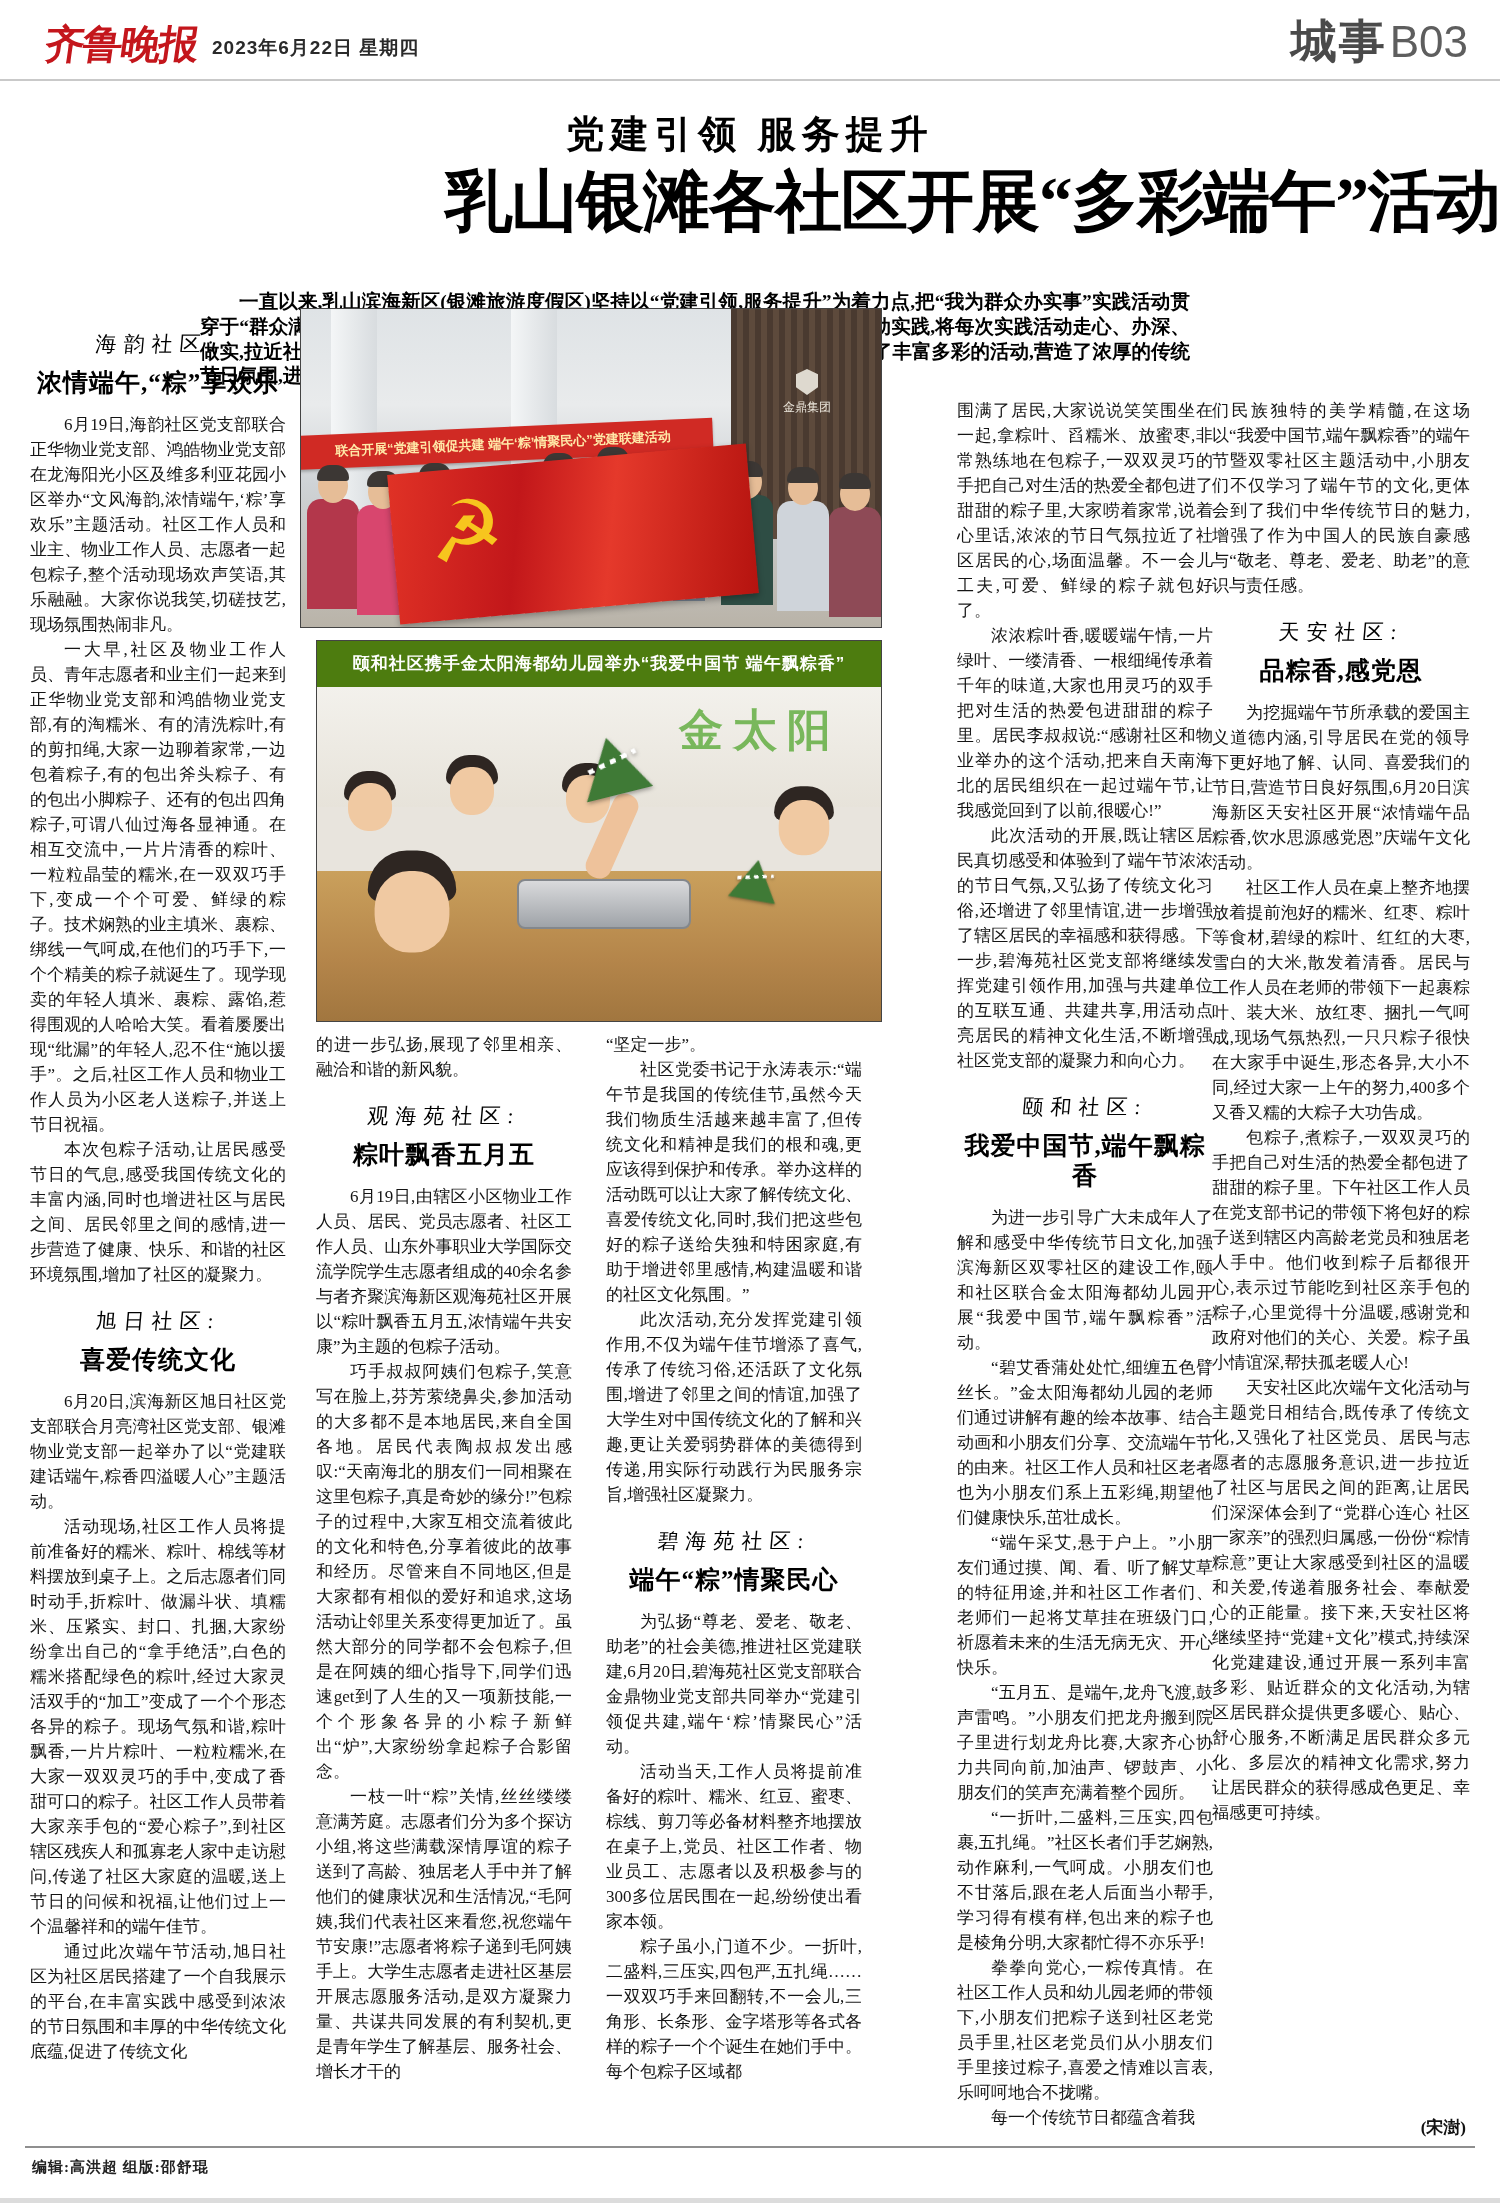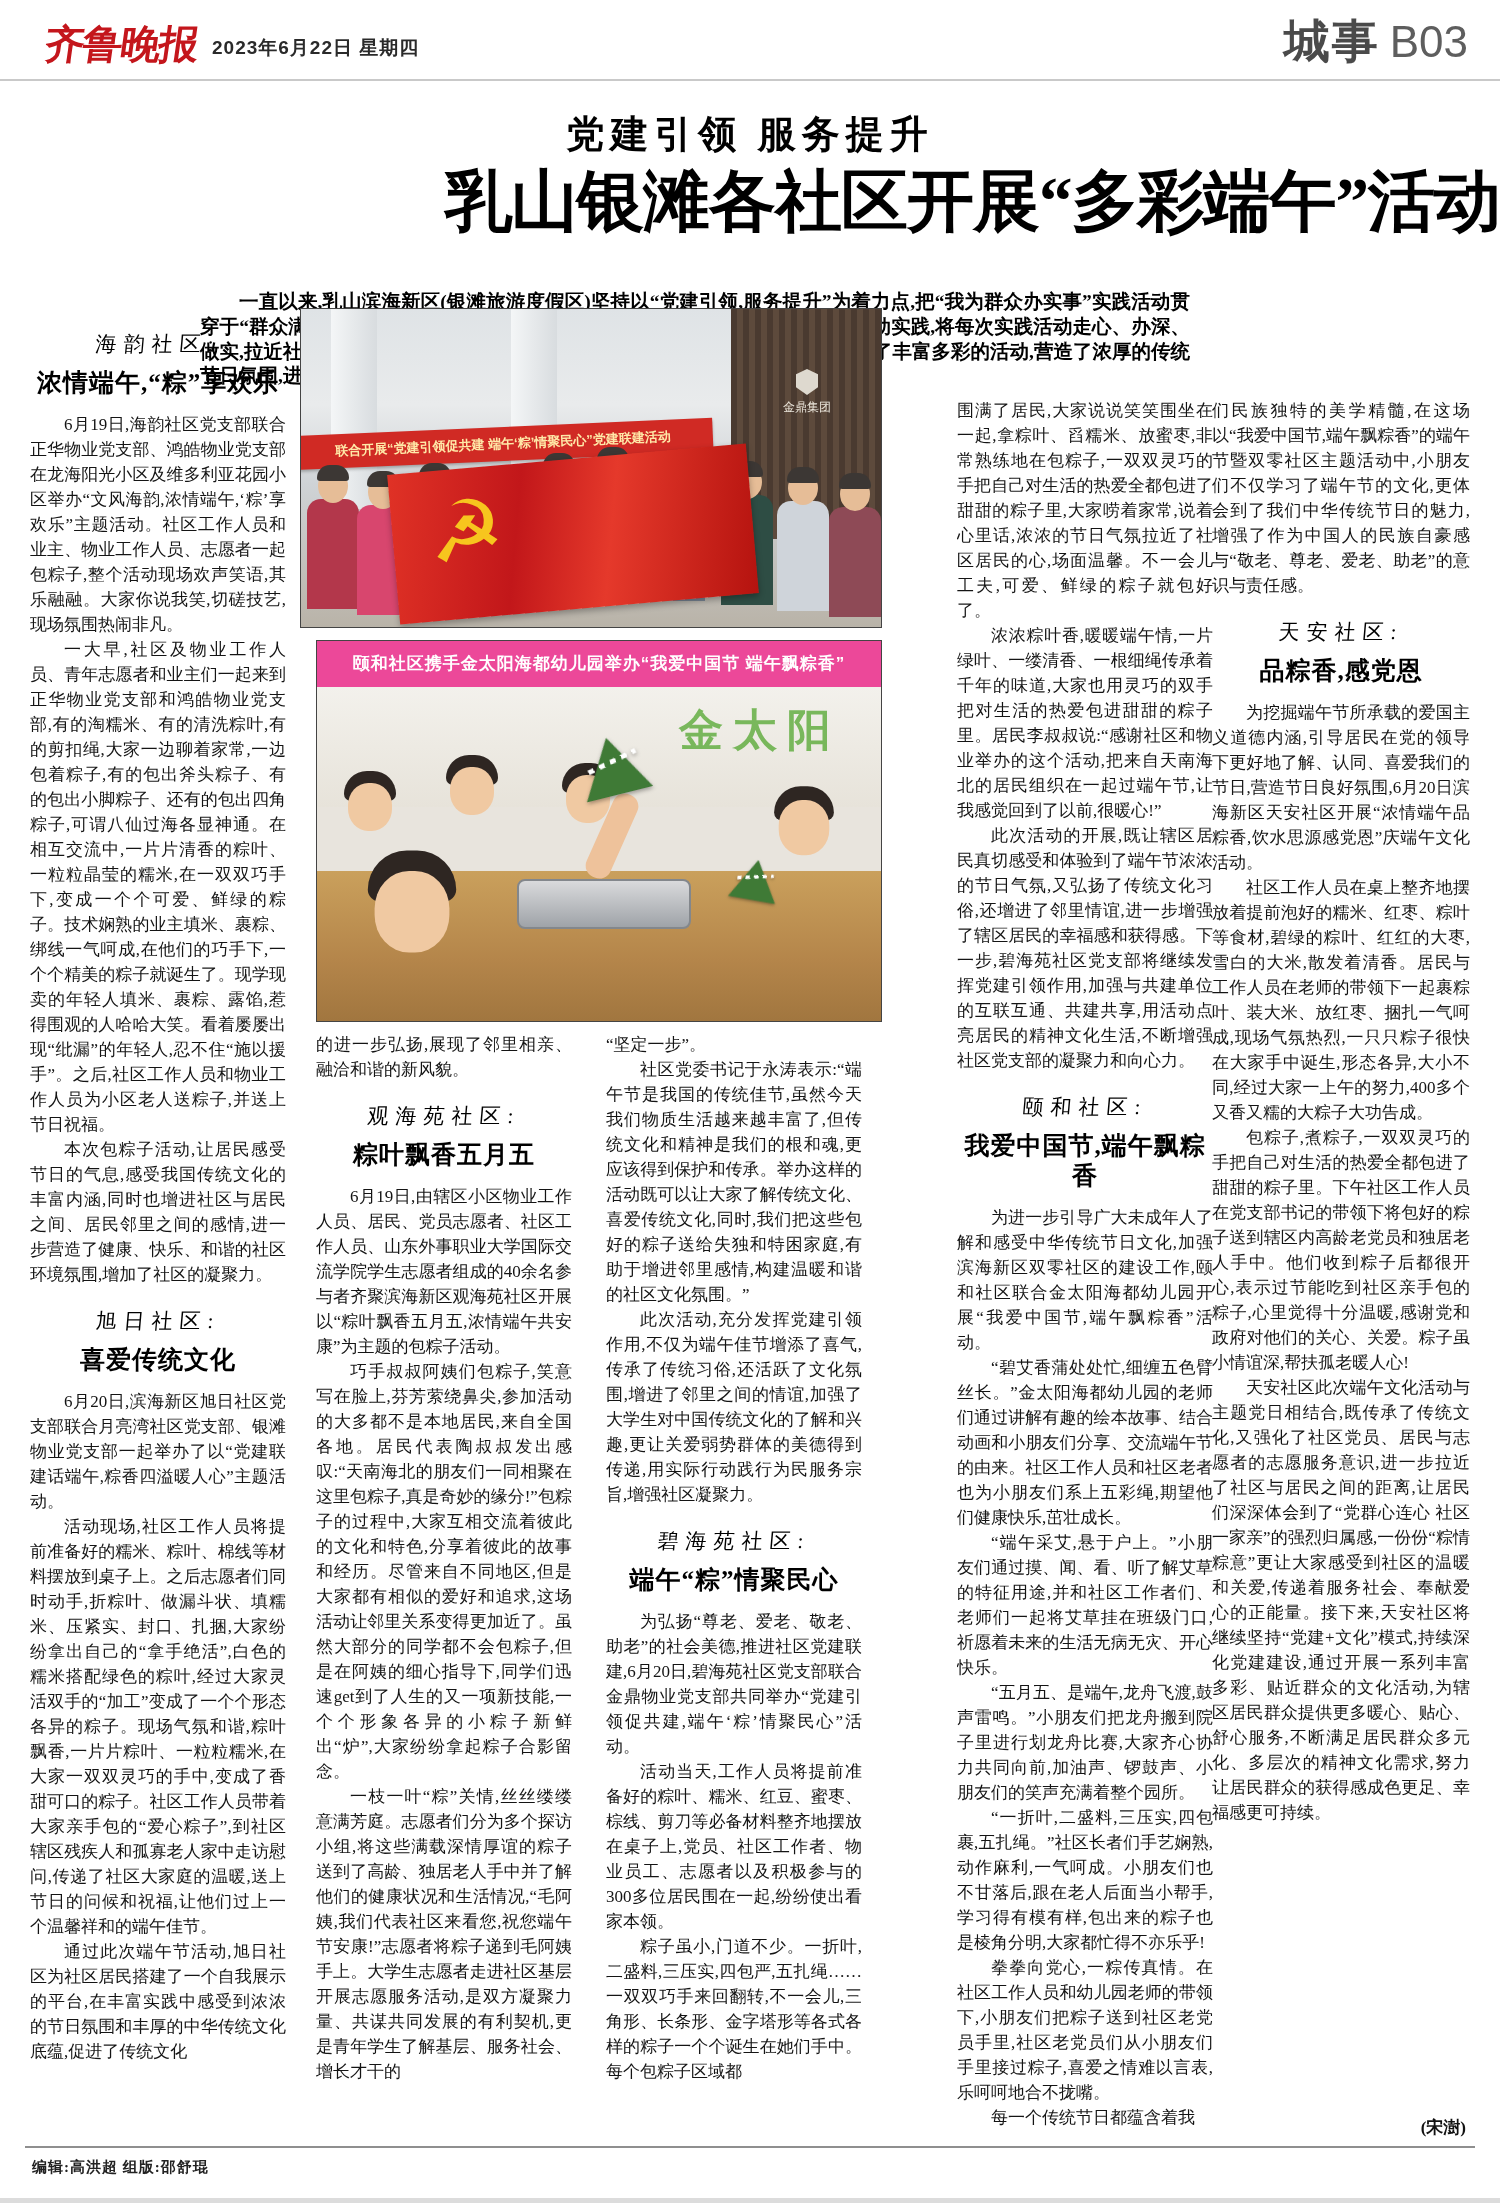--- a/index.html
+++ b/index.html
@@ -5,21 +5,21 @@
   html,body{margin:0;padding:0;background:#ffffff;}
   body{width:1500px;height:2203px;position:relative;overflow:hidden;
        font-family:"Liberation Serif","DejaVu Serif",serif;color:#111;}
   
   .masthead{position:absolute;left:45px;top:18px;width:150px;height:52px;
     color:#c4161c;font:bold 40px/52px "DejaVu Serif",serif;transform:skewX(-8deg);
     letter-spacing:-2px;white-space:nowrap;}
   .pubdate{position:absolute;left:212px;top:36px;font:bold 19px/24px "Liberation Sans","DejaVu Sans",sans-serif;color:#2a2a2a;letter-spacing:1px;}
   .section-page{position:absolute;right:32px;top:12px;white-space:nowrap;}
   .section-name{font:bold 46px/60px "Liberation Serif",serif;color:#4a4a4a;letter-spacing:2px;}
-  .page-no{font:44px/60px "Liberation Sans","DejaVu Sans",sans-serif;color:#5e5e5e;margin-left:10px;}
+  .page-no{font:44px/60px "Liberation Sans","DejaVu Sans",sans-serif;color:#5e5e5e;margin-left:3px;}
   .head-rule{position:absolute;left:0;top:79px;width:1500px;height:2px;background:#c9c9c9;}
   
   .kicker{position:absolute;left:0;top:112px;width:1500px;text-align:center;
     font:bold 38px/44px "Liberation Serif",serif;color:#000;letter-spacing:6px;}
   .main-title{position:absolute;left:0;top:158px;width:1500px;text-align:right;
     font:bold 67px/86px "Liberation Serif",serif;color:#000;letter-spacing:-1px;}
   .intro{position:absolute;left:200px;top:290px;width:990px;
     font:600 19.5px/24.8px "Liberation Serif",serif;color:#000;
     text-align:justify;text-indent:2em;}
   
@@ -56,21 +56,21 @@
   .pers{position:absolute;width:52px;height:110px;border-radius:14px 14px 0 0;}
   .pers::before{content:"";position:absolute;left:50%;top:-30px;transform:translateX(-50%);
     width:30px;height:34px;border-radius:50%;background:#e6bd97;}
   .pers::after{content:"";position:absolute;left:50%;top:-34px;transform:translateX(-50%);
     width:32px;height:16px;border-radius:16px 16px 4px 4px;background:#3c3734;}
   .flag{position:absolute;left:92px;top:150px;width:360px;height:150px;background:
     linear-gradient(100deg,#e03226 0%,#c2171a 35%,#e5392b 60%,#b5130f 100%);
     transform:rotate(-5deg);box-shadow:0 3px 6px rgba(0,0,0,.3);}
   .flag .emblem{position:absolute;left:36px;top:8px;color:#f7c51e;
     font:84px/110px "DejaVu Sans",sans-serif;}
-  .p2-banner{position:absolute;left:0;top:0;width:564px;height:46px;background:#ec4899;
+  .p2-banner{position:absolute;left:0;top:0;width:564px;height:46px;background:#4d7c0f;
     color:#fff;font:bold 17px/46px "Liberation Sans",sans-serif;text-align:center;
     white-space:nowrap;overflow:hidden;letter-spacing:1px;}
   .p2-wall{position:absolute;left:0;top:46px;width:564px;height:120px;
     background:linear-gradient(180deg,#f3f1ec,#e7e3da);}
   .p2-walltext{position:absolute;right:40px;top:64px;color:#5cab3a;opacity:.8;
     font:bold 44px/50px "Liberation Sans",sans-serif;letter-spacing:10px;}
   .p2-table{position:absolute;left:0;bottom:0;width:564px;height:150px;
     background:linear-gradient(180deg,#caa05c,#b4854a 60%,#a1763f);}
   .p2-tray{position:absolute;left:200px;bottom:92px;width:170px;height:46px;border-radius:8px;
     background:linear-gradient(180deg,#d9dadc,#9fa3a8);border:2px solid #83878c;}

